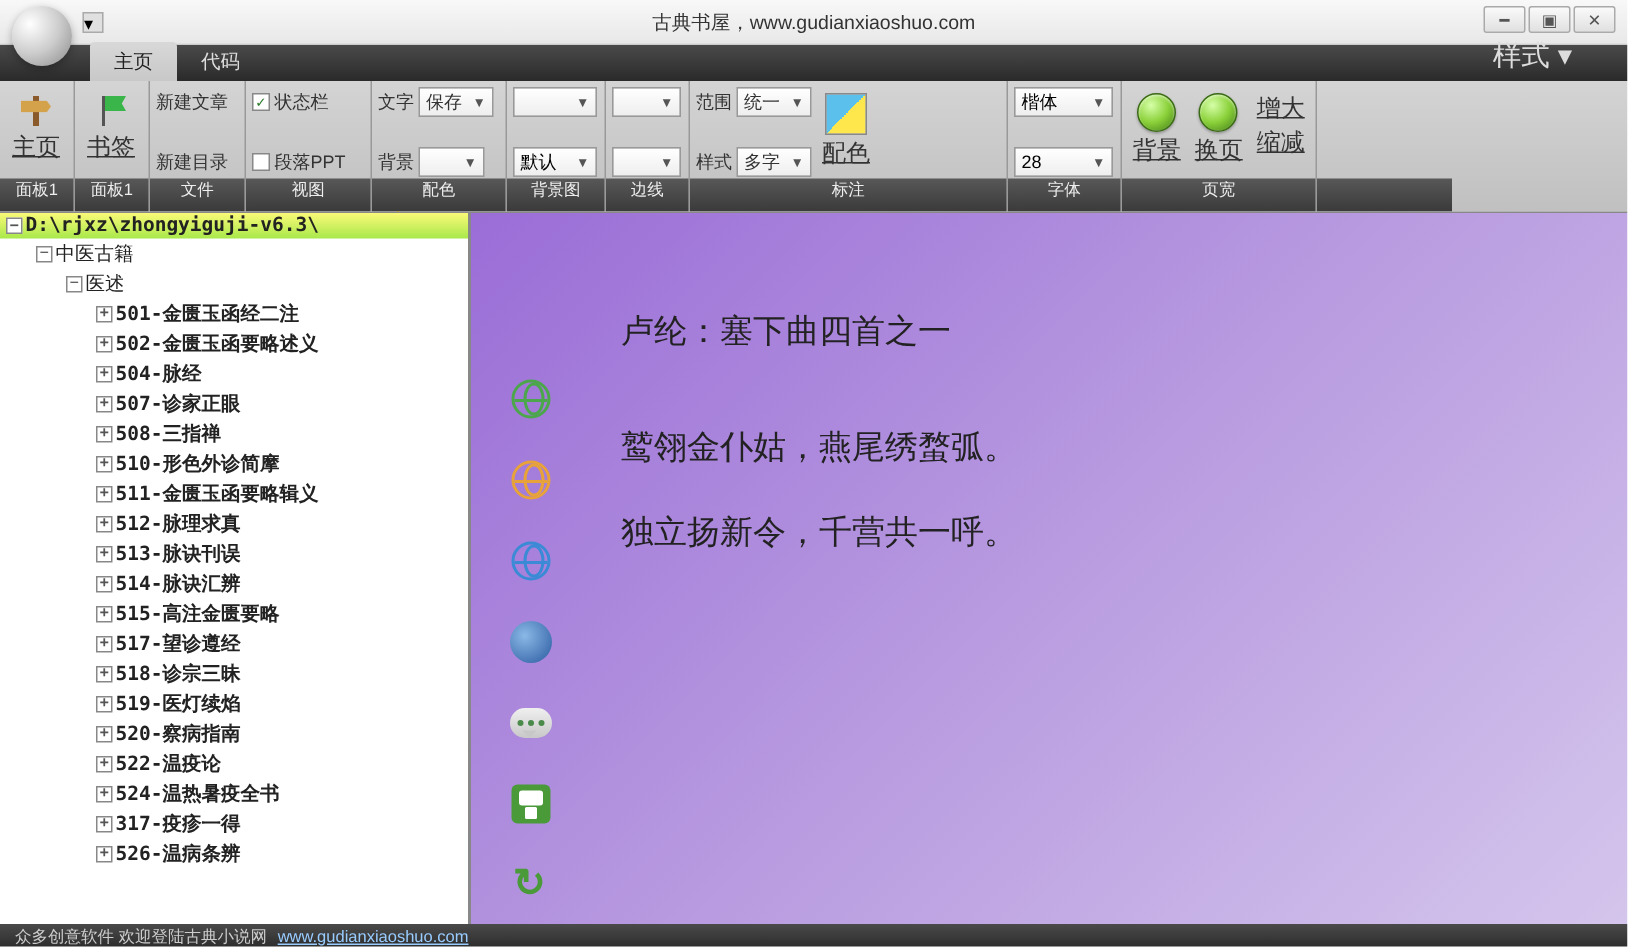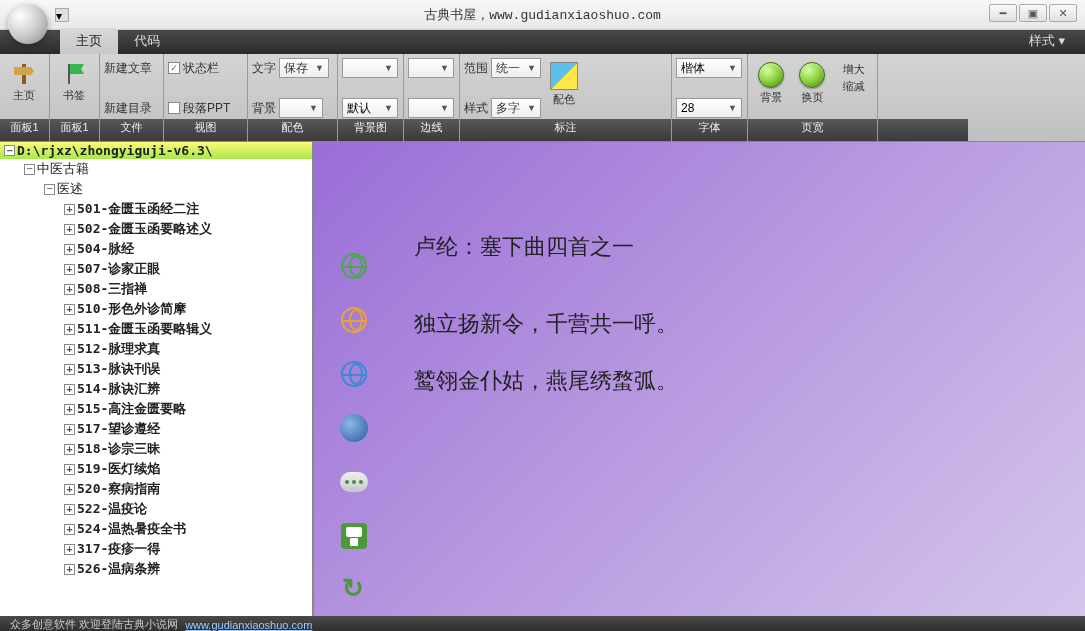--- a/index.html
+++ b/index.html
@@ -3,38 +3,38 @@
 <meta charset="utf-8">
 <style>
 * { margin:0; padding:0; box-sizing:border-box; }
 body { font-family:"Microsoft YaHei","SimSun",sans-serif; font-size:12px; background:#fff; width:1085px; height:631px; overflow:hidden; position:relative; }
 
 
 .titlebar { height:30px; background:linear-gradient(#f8f8f8,#e8e8e8); border-bottom:1px solid #ccc; display:flex; align-items:center; position:relative; }
 .orb { width:40px; height:40px; border-radius:50%; background:radial-gradient(circle at 30% 30%,#fff,#ccc,#888); position:absolute; left:8px; top:4px; z-index:10; box-shadow:0 2px 6px rgba(0,0,0,.3); }
 .qat { margin-left:55px; display:flex; gap:4px; }
 .qat .qbtn { width:14px; height:14px; background:#e0e0e0; border:1px solid #aaa; }
-.title-text { position:absolute; left:50%; transform:translateX(-50%); color:#333; font-size:13px;font-family:Liberation Mono, monospace; }
+.title-text { position:absolute; left:50%; transform:translateX(-50%); color:#333; font-size:13px; }
 .winbtns { position:absolute; right:8px; top:4px; display:flex; gap:2px; }
 .winbtns .wb { width:28px; height:18px; border:1px solid #aaa; background:linear-gradient(#fafafa,#e0e0e0); display:flex; align-items:center; justify-content:center; font-size:11px; color:#555; border-radius:2px; }
 
 
 .tabstrip { height:24px; background:linear-gradient(#4a4a4a,#2a2a2a); display:flex; align-items:flex-end; padding-left:60px; position:relative; }
 .tabstrip .tab { padding:4px 16px; color:#ddd; font-size:13px; cursor:pointer; }
 .tabstrip .tab.active { background:linear-gradient(#d8d8d8,#c8c8c8); color:#222; border-radius:3px 3px 0 0; }
-.tabstrip .right { position:absolute; right:12px; color:#ddd; font-size:13px; padding:4px 8px; }
+.tabstrip .right { position:absolute; right:29px; color:#ddd; font-size:19px; padding:4px 8px; }
 
 
 .ribbon { height:88px; background:linear-gradient(#d4d4d4,#c0c0c0); border-bottom:1px solid #888; display:flex; overflow:hidden; }
 .rgroup { border-right:1px solid #999; display:flex; flex-direction:column; padding:2px 4px; position:relative; }
 .rgroup .glabel { position:absolute; bottom:0; left:0; right:0; text-align:center; font-size:11px; background:linear-gradient(#585858,#3a3a3a); color:#eee; height:22px; line-height:16px; }
 .rbody { display:flex; gap:3px; height:68px; align-items:flex-start; padding-top:2px; }
 .bigbtn { width:40px; display:flex; flex-direction:column; align-items:center; gap:2px; padding:4px 2px; }
 .bigbtn .bicon { width:24px; height:24px; }
-.bigbtn .blbl { font-size:11px; color:#333; text-align:right; }
+.bigbtn .blbl { font-size:16px; color:#333; text-align:right;text-decoration:underline; }
 .vstack { display:flex; flex-direction:column; gap:20px;justify-content:flex-end; }
 .smitem { display:flex; align-items:center; gap:3px; font-size:12px; color:#333; height:20px; white-space:nowrap; }
 .chk { width:12px; height:12px; border:1px solid #888; background:#fff; display:inline-flex; align-items:center; justify-content:center; font-size:9px; color:#2a7a2a; }
 .combo { height:20px; border:1px solid #999; background:linear-gradient(#fff,#eee); display:flex; align-items:center; padding:0 4px; font-size:12px; min-width:50px; justify-content:space-between; }
 .combo .arr { font-size:9px; color:#555; margin-left:4px; }
 .colorswatch { width:28px; height:28px; background:linear-gradient(135deg,#5bc0eb 50%,#fde74c 50%); border:1px solid #888; }
 .orbBtn { width:26px; height:26px; border-radius:50%; background:radial-gradient(circle at 35% 30%,#d6ffa8,#8bd13a,#3f7a15); border:1px solid #3a6a15; box-shadow:inset 0 1px 2px rgba(255,255,255,.6),0 1px 2px rgba(0,0,0,.3); }
 
 
 .main { display:flex; height:474px; }
@@ -45,21 +45,21 @@
 .tree .exp { width:11px; height:11px; border:1px solid #888; display:inline-flex; align-items:center; justify-content:center; font-size:10px; line-height:1; background:#fff; color:#555; }
 .tree .ind1 { padding-left:24px; }
 .tree .ind2 { padding-left:44px; }
 .tree .ind3 { padding-left:64px; font-weight:bold; }
 .tree .ind3 .lbl { font-weight:bold; }
 .sb-scroll { overflow-y:scroll; }
 
 .content { flex:1; background:linear-gradient(135deg,#9a6dd7 0%,#b89be0 50%,#d4c5ec 100%); position:relative; display:flex; }
 .iconcol { width:80px; display:flex; flex-direction:column; align-items:center; gap:26px; padding-top:110px; }
 .iconcol .cic { width:28px; height:28px; display:flex; align-items:center; justify-content:center; }
-.poem { padding:50px 40px 0 20px; font-family:"KaiTi","楷体",serif; font-size:22px; color:#222; line-height:2.6;margin-top:26px; }
+.poem { padding:50px 40px 0 20px; font-family:"KaiTi","楷体",serif; font-size:22px; color:#222; line-height:2.6; }
 .poem .ptitle { margin-bottom:20px; }
 
 
 .status { height:17px; background:linear-gradient(#4a4a4a,#2a2a2a); color:#ccc; font-size:11px; display:flex; align-items:center; padding:0 10px; }
 .status a { color:#9cf; text-decoration:underline; margin-left:4px; }
 
 
 .i-signpost { width:24px; height:24px; position:relative; }
 .i-signpost::before { content:""; position:absolute; left:10px; top:2px; width:4px; height:20px; background:#8b5a2b; }
 .i-signpost::after { content:""; position:absolute; left:2px; top:5px; width:20px; height:8px; background:#d4a24a; clip-path:polygon(0 0,85% 0,100% 50%,85% 100%,0 100%); }
@@ -390,21 +390,21 @@
         </div>
       <div class="cic">
           <div class="ci-save"></div>
         </div>
       <div class="cic">
           <div class="ci-refresh"></div>
         </div>
     </div>
     <div class="poem">
       <div class="ptitle">卢纶：塞下曲四首之一</div>
+      <div>鹫翎金仆姑，燕尾绣蝥弧。</div>
       <div>独立扬新令，千营共一呼。</div>
-      <div>鹫翎金仆姑，燕尾绣蝥弧。</div>
     </div>
   </div>
 </div>
 
 <div class="status">
   <span>众多创意软件 欢迎登陆古典小说网</span>&nbsp;<a>www.gudianxiaoshuo.com</a>
 </div>
 
 </body></html>

